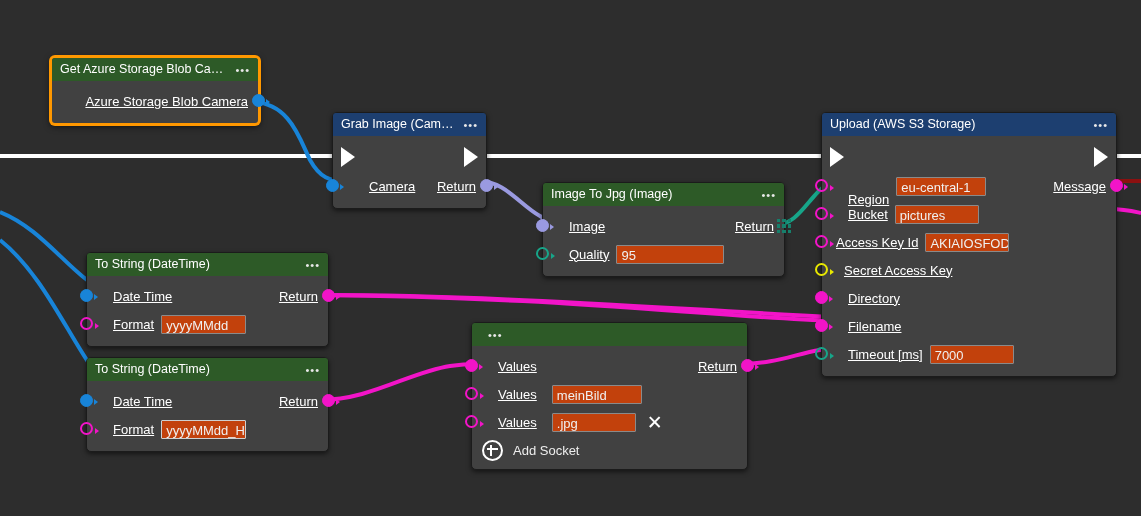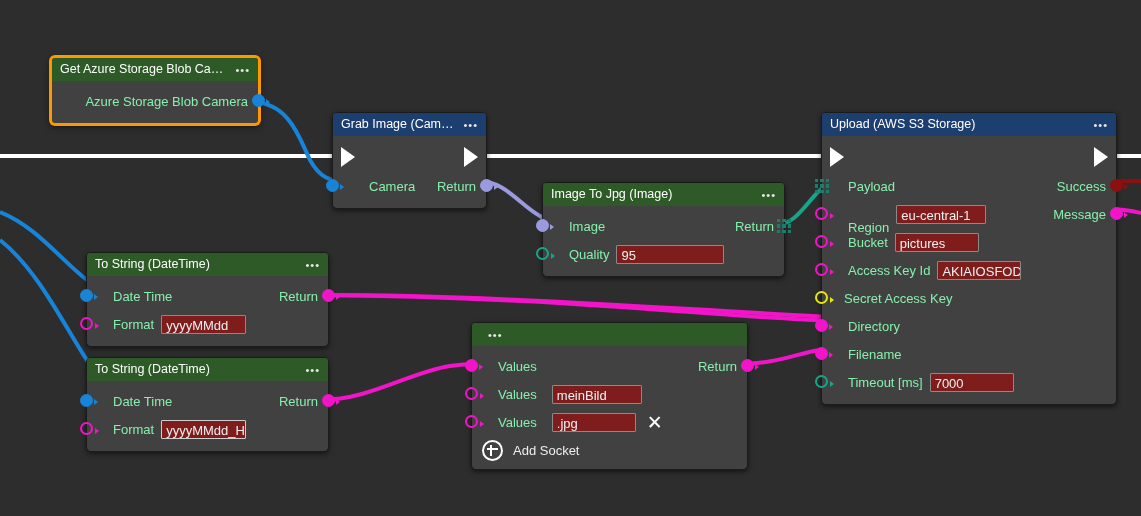--- a/index.html
+++ b/index.html
@@ -37,21 +37,21 @@
   .hdr-blue{background:#1d3f70;}
   .node-title{overflow:hidden;text-overflow:ellipsis;}
   .dots{letter-spacing:1px;font-size:11px;color:#e8e8e8;margin-left:8px;cursor:pointer;line-height:8px;}
   .node-body{padding:6px 0 8px 0;position:relative;}
 
   
   .row{
     position:relative;height:28px;display:flex;align-items:center;
     padding:0 10px;box-sizing:border-box;
   }
-  .row .lbl{color:#86efac;font-size:13px;white-space:nowrap;}
+  .row .lbl{color:#ffffff;font-size:13px;white-space:nowrap;text-decoration:underline;}
   .row .lbl.out{margin-left:auto;}
 
   
   .sock{
     position:absolute;width:13px;height:13px;border-radius:50%;
     box-sizing:border-box;cursor:pointer;
   }
   .sock::after{
     content:"";position:absolute;top:4px;width:0;height:0;
     border-top:3px solid transparent;border-bottom:3px solid transparent;
@@ -79,21 +79,21 @@
 
   
   .exec{
     position:absolute;width:0;height:0;cursor:pointer;
     border-top:10px solid transparent;border-bottom:10px solid transparent;
     border-left:14px solid #ffffff;
   }
 
   
   .field{
-    background:#7f1d1d;border:1px solid #8a8a8a;
+    background:#c2410c;border:1px solid #8a8a8a;
     color:#f0f0f0;font-size:13px;
     height:19px;line-height:19px;
     padding:0 4px;margin-left:7px;
     box-sizing:border-box;overflow:hidden;white-space:nowrap;
     border-radius:1px;
   }
   .field.focus{border-color:#cfcfcf;}
 
   .xbtn{
     margin-left:11px;color:#fff;font-size:19px;line-height:19px;
@@ -282,54 +282,38 @@
     <div class="node-header hdr-blue">
       <span class="node-title">Upload (AWS S3 Storage)</span>
       <span class="dots">•••</span>
     </div>
     <div class="node-body">
       <div class="row" style="height:30px;">
         <span class="exec" style="left:8px;top:5px;"></span>
         <span class="exec" style="right:8px;top:5px;"></span>
       </div>
 
-      <div class="row">
-        <span class="grid-sock" style="left:-7px;top:7px;">
-          <i></i>
-            <i></i>
-            <i></i>
-            <i></i>
-            <i></i>
-            <i></i>
-            <i></i>
-            <i></i>
-            <i></i>
-        </span>
-        <span class="lbl" style="margin-left:16px;">Payload</span>
-        <span class="lbl out">Success</span>
-        <span class="sock out filled c-darkred" style="top:7px;"></span>
-      </div>
 
       <div class="row">
         <span class="sock in hollow c-magenta" style="top:7px;"></span>
         <span class="lbl" style="margin-left:16px;margin-top:27px;">Region</span>
         <span class="field" style="width:90px;">eu-central-1</span>
         <span class="lbl out">Message</span>
         <span class="sock out filled c-magenta" style="top:7px;"></span>
       </div>
 
       <div class="row">
         <span class="sock in hollow c-magenta" style="top:7px;"></span>
         <span class="lbl" style="margin-left:16px;">Bucket</span>
         <span class="field" style="width:84px;">pictures</span>
       </div>
 
       <div class="row">
         <span class="sock in hollow c-magenta" style="top:7px;"></span>
-        <span class="lbl" style="margin-left:16px;">Access Key Id</span>
+        <span class="lbl" style="margin-left:4px;">Access Key Id</span>
         <span class="field" style="width:84px;">AKIAIOSFODNN</span>
       </div>
 
       <div class="row">
         <span class="sock in hollow c-yellow" style="top:7px;"></span>
         <span class="lbl" style="margin-left:12px;">Secret Access Key</span>
       </div>
 
       <div class="row">
         <span class="sock in filled c-magenta" style="top:7px;"></span>

